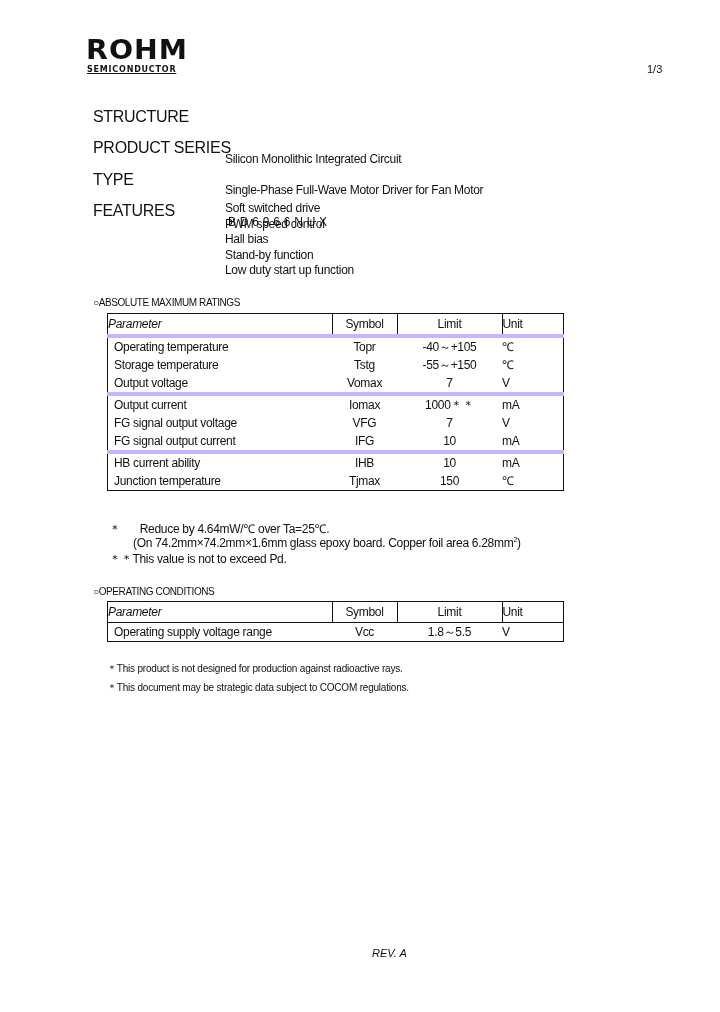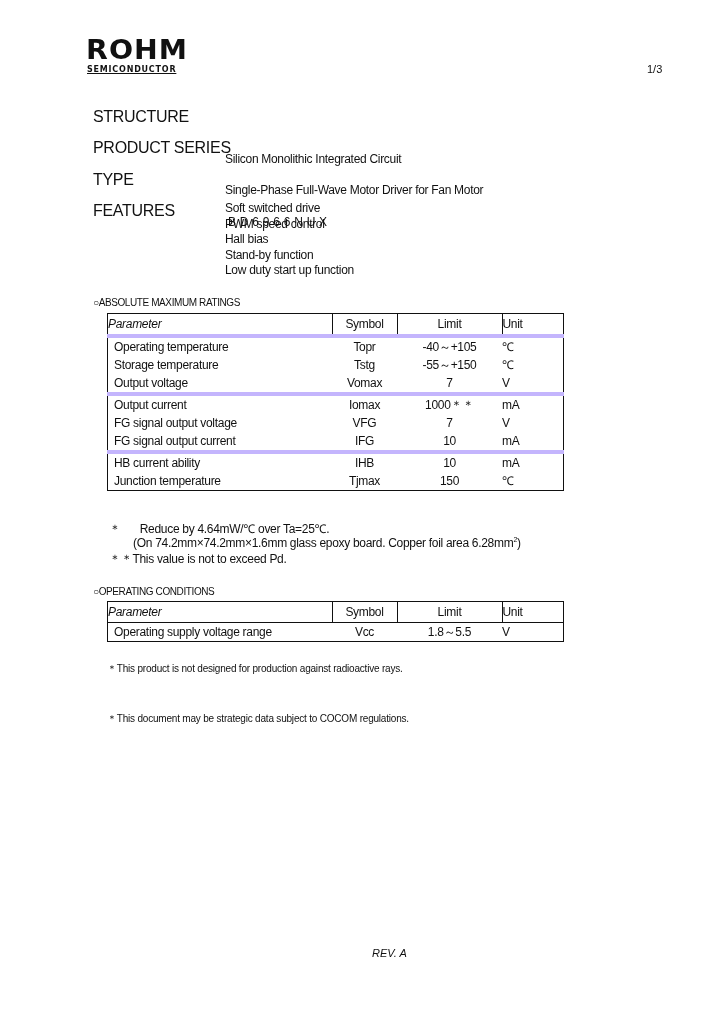--- a/index.html
+++ b/index.html
@@ -153,15 +153,15 @@
   <tr class="boxed">
     <td class="c-param">Operating supply voltage range</td>
     <td class="c-sym">Vcc</td>
     <td class="c-lim">1.8～5.5</td>
     <td class="c-unit">V</td>
   </tr>
 </tbody>
   </table>
 
 <div class="abs note-small" style="top:662px">＊This product is not designed for production against radioactive rays.</div>
-<div class="abs note-small" style="top:712px">＊This document may be strategic data subject to COCOM regulations.</div>
+<div class="abs note-small" style="top:681px">＊This document may be strategic data subject to COCOM regulations.</div>
 
 <div class="abs rev">REV. A</div>
 
 </body></html>

